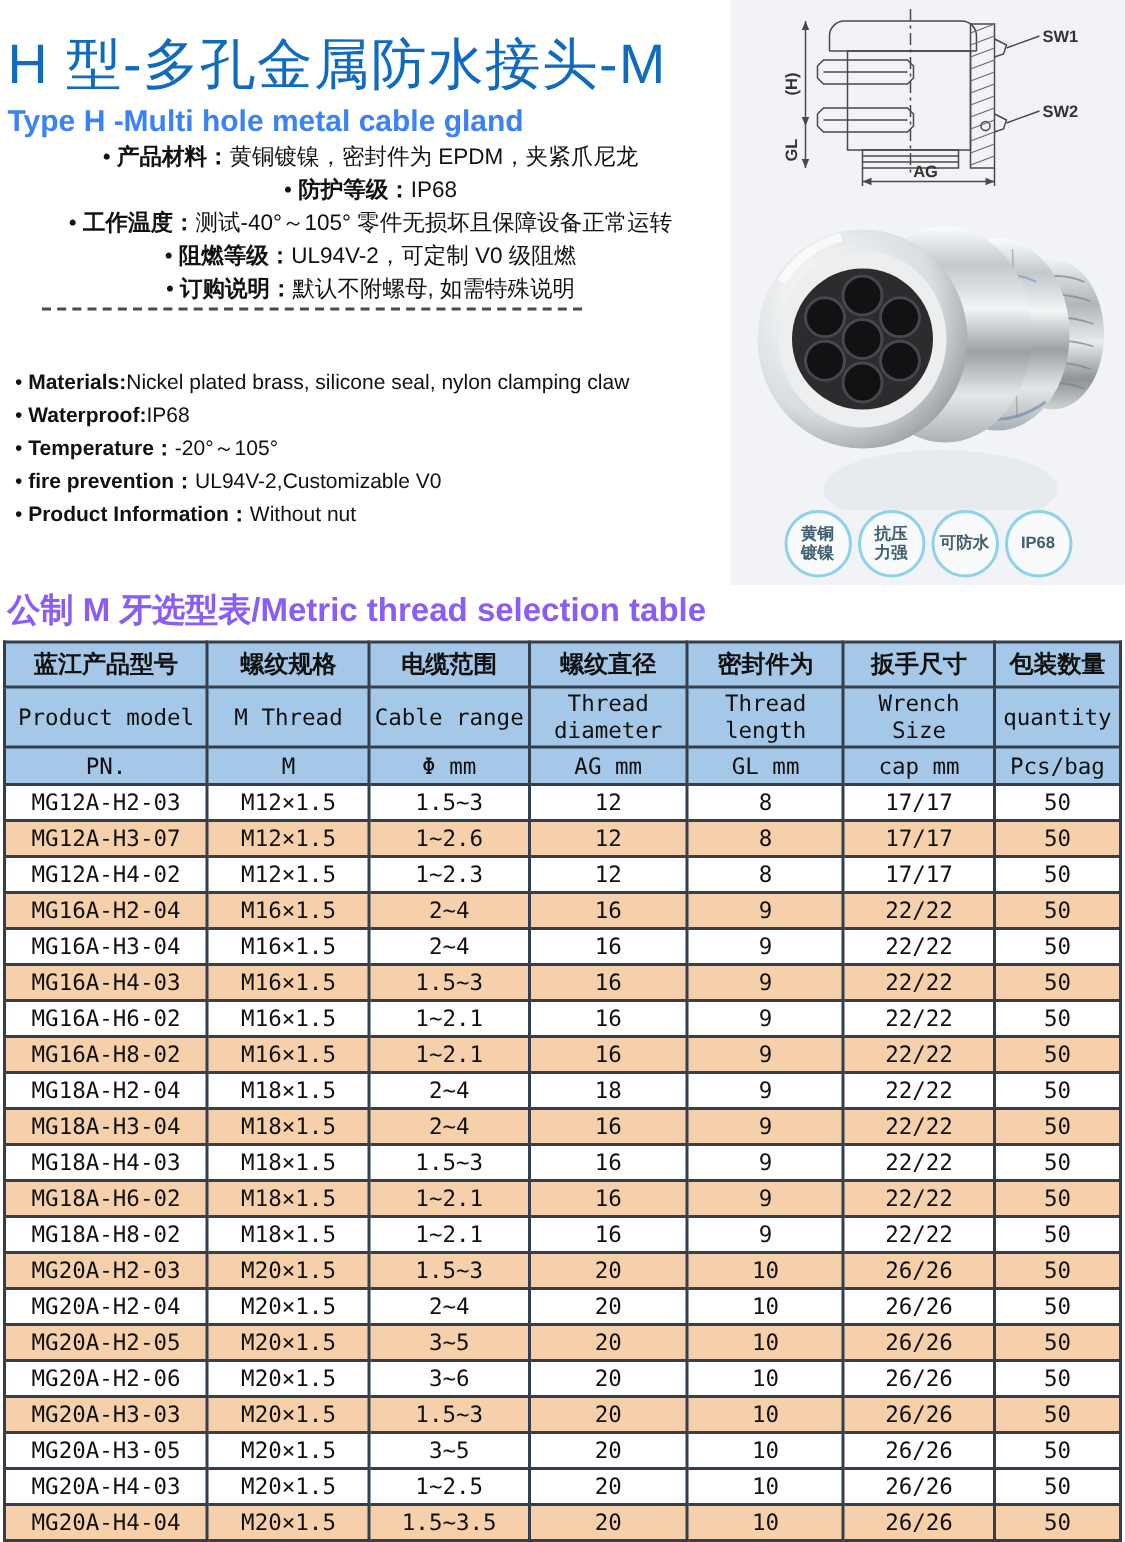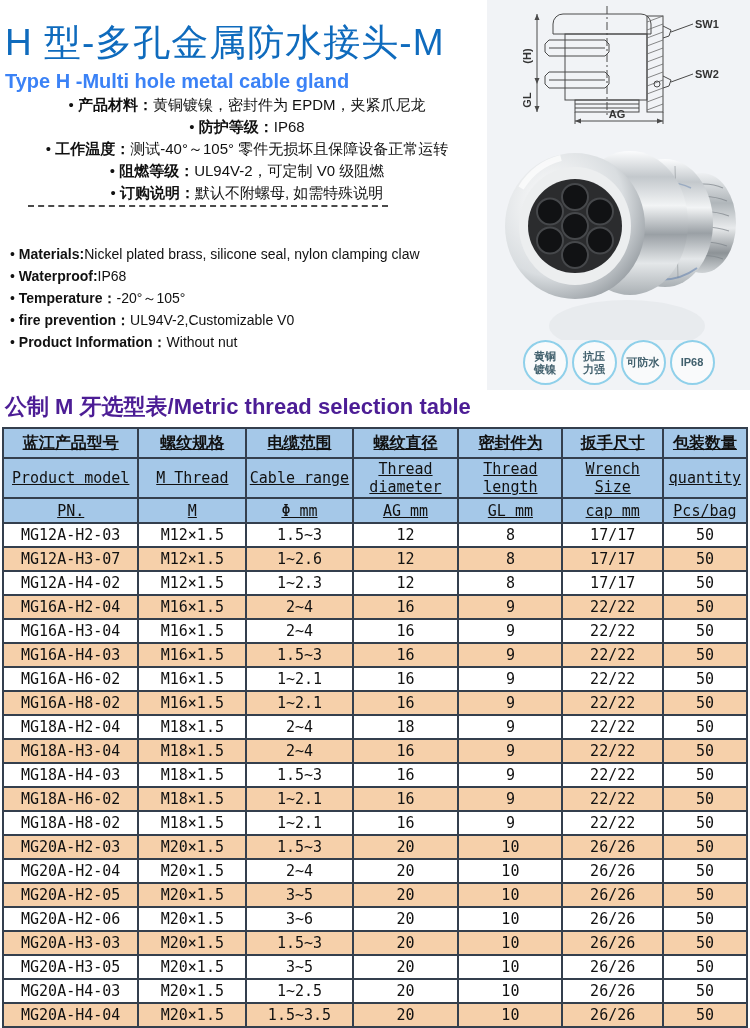--- a/index.html
+++ b/index.html
@@ -29,25 +29,25 @@
   .photo{position:absolute;left:0;top:126px;width:263px;height:214px;}
   .badges{position:absolute;left:0;bottom:5px;width:263px;display:flex;
           justify-content:center;align-items:center;gap:4px;}
   .badge{width:45px;height:45px;border-radius:50%;border:2px solid #8fd0ea;
          background:rgba(255,255,255,.55);display:flex;flex-direction:column;
          align-items:center;justify-content:center;font-size:11px;font-weight:bold;
          color:#41606d;line-height:13px;box-sizing:border-box;}
 
   
   .section-title{position:absolute;left:5px;top:392px;font-size:22px;font-weight:bold;
-                 color:#4c1d95;white-space:nowrap;}
+                 color:#8b5cf6;white-space:nowrap;}
   .gland-table{position:absolute;left:2px;top:427px;width:746px;height:599px;
                border-collapse:collapse;table-layout:fixed;text-align:center;}
   .gland-table th,.gland-table td{border:2px solid #343f4d;padding:0;vertical-align:middle;}
-  .gland-table thead th{background:#a5c8e8;text-decoration:underline;}
+  .gland-table thead th{background:#a5c8e8;}
   .gland-table .h-cn th{font-size:16px;font-weight:bold;height:28px;
                         font-family:"Liberation Sans",sans-serif;}
   .gland-table .h-en th{font-size:15px;font-weight:normal;height:38px;line-height:18px;
                         font-family:"DejaVu Sans Mono","Liberation Mono",monospace;}
   .gland-table .h-un th{font-size:15px;font-weight:normal;height:23px;
                         font-family:"DejaVu Sans Mono","Liberation Mono",monospace;}
   .gland-table tbody td{font-size:15px;height:22px;
                         font-family:"DejaVu Sans Mono","Liberation Mono",monospace;}
   .gland-table tbody tr.alt td{background:#f6d0aa;}
 

